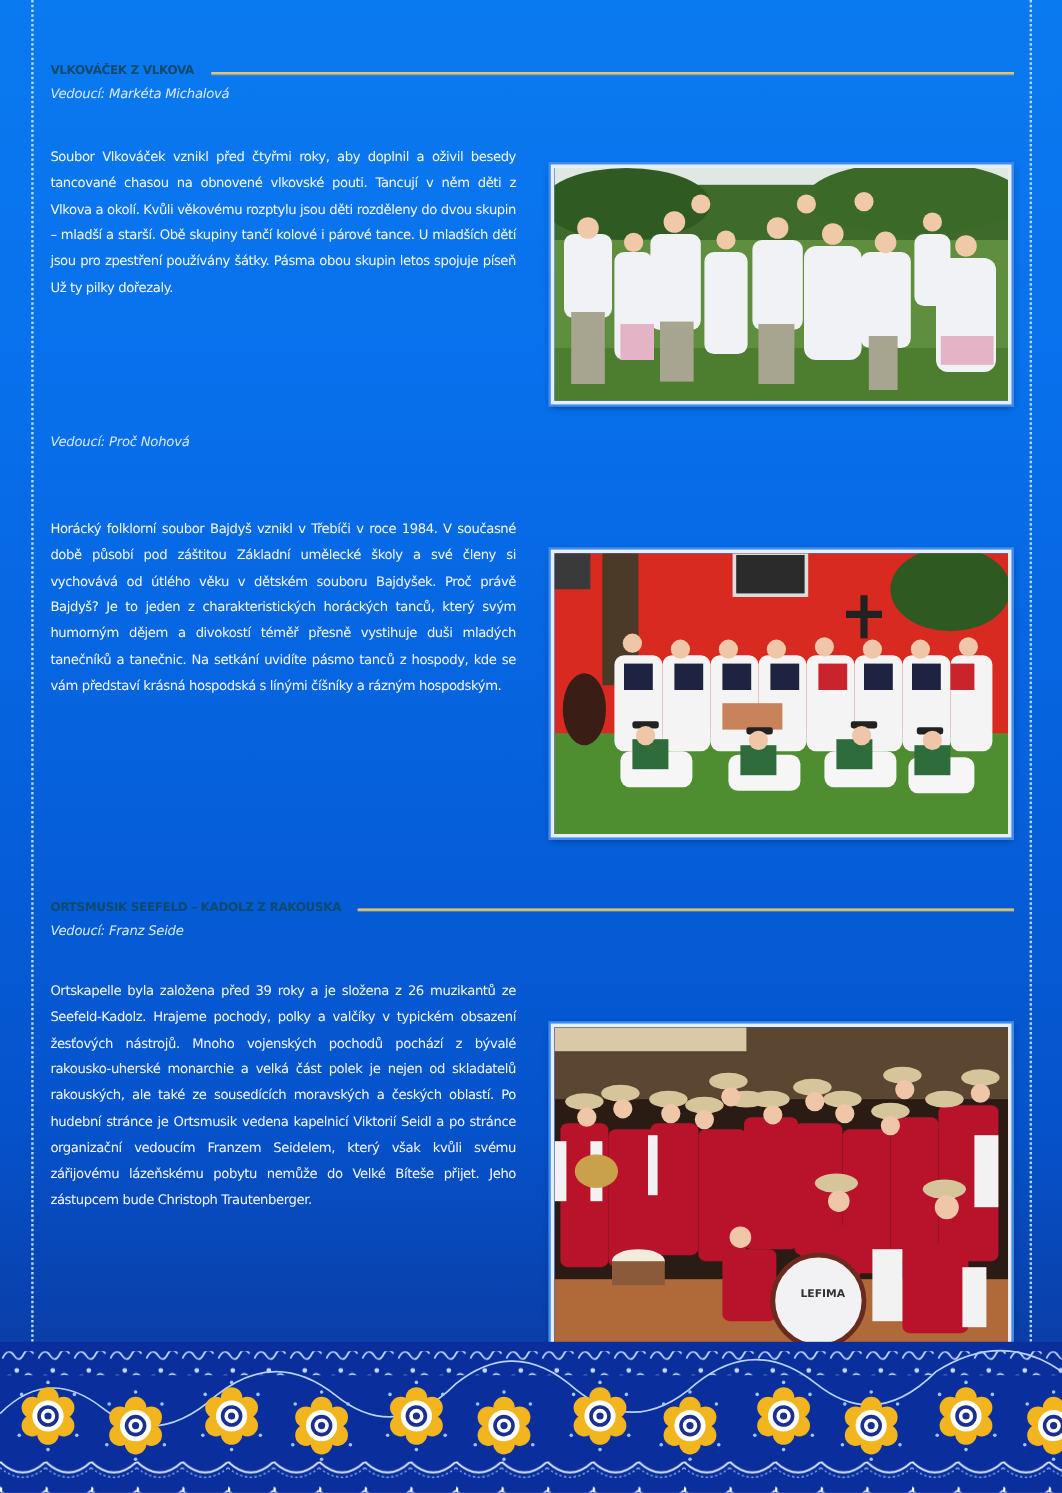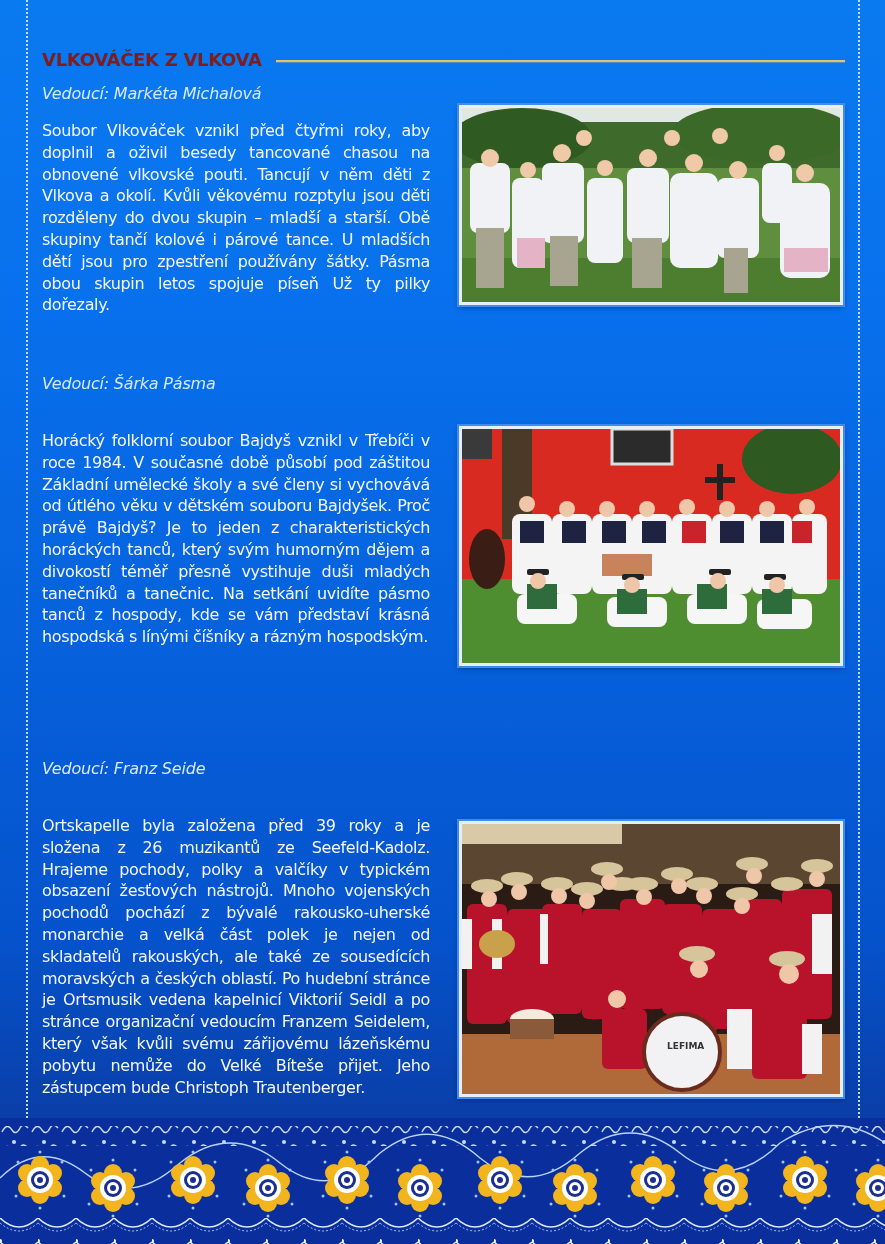--- a/index.html
+++ b/index.html
@@ -12,41 +12,42 @@
   .dotline {
     position: absolute; top: 0; width: 0; height: 1118px;
     border-left: 2px dotted #b9dcff;
   }
   .dotline.left { left: 26px; }
   .dotline.right { left: 858px; }
 
   .section { position: absolute; left: 42px; width: 803px; }
   .sec-head { display: flex; align-items: center; height: 22px; }
   .sec-title {
-    font-family: "DejaVu Sans", sans-serif; font-weight: bold; font-size: 18px;
-    color: #7f1d1d; letter-spacing: -0.3px; white-space: nowrap;
+    font-family: "DejaVu Sans", sans-serif; font-weight: bold; font-size: 10px;
+    color: #0c4a6e; letter-spacing: -0.3px; white-space: nowrap;
   }
   .sec-rule {
     flex: 1; height: 2px; margin-left: 14px; margin-top: 4px;
     background: #e2c46a; box-shadow: 0 1px 0 rgba(120,150,180,0.6);
   }
   .leader {
-    font-style: italic; font-size: 16px; color: #d7eaff; margin-top: 14px;
+    font-style: italic; font-size: 11px; color: #d7eaff; margin-top: 2px;
     letter-spacing: -0.2px;
   }
   .body-text {
     position: absolute; left: 0; width: 388px;
-    font-size: 16px; line-height: 21.8px; color: #f5f8ff;
+    font-size: 11px; line-height: 21.8px; color: #f5f8ff;
     text-align: justify; letter-spacing: -0.35px;
     hyphens: manual;
   }
   .photo {
     position: absolute; border: 3px solid #e8eef8;
     box-shadow: 0 0 0 2px #3f8cf0, 0 2px 6px rgba(0,0,30,0.45);
     overflow: hidden;
+    margin-top: 32px;
   }
   .photo svg { display: block; width: 100%; height: 100%; }
 
   .ornament { position: absolute; left: 0; top: 1118px; width: 885px; height: 126px; }
 </style>
 </head>
 <body>
 
 <div class="dotline left"></div>
 <div class="dotline right"></div>
@@ -99,21 +100,21 @@
         <circle cx="315" cy="45" r="8"></circle>
         <circle cx="343" cy="65" r="9"></circle>
       <circle cx="122" cy="30" r="8"></circle>
         <circle cx="210" cy="30" r="8"></circle>
         <circle cx="258" cy="28" r="8"></circle>
     </g>
   </svg>
 </div>
 
 <section class="section" style="top:360px;">
-  <div class="leader">Vedoucí:  Šárka Pásma</div>
+  <div class="leader">Vedoucí:  Proč Nohová</div>
   <div class="body-text" style="top:70px;">Horácký folklorní soubor Bajdyš vznikl v Třebíči v roce 1984. V současné době působí pod záštitou Základní umělecké školy a své členy si vychovává od útlého věku v dětském souboru Bajdyšek. Proč právě Bajdyš?  Je to jeden z charakteristických horáckých tanců, který svým humorným dějem a divokostí té­měř přesně vystihuje duši mladých tanečníků a ta­neč­nic. Na setkání uvidíte pásmo tanců z hospody, kde se vám představí krásná hospodská s línými číšníky a rázným hospodským.</div>
 </section>
 <div class="photo" style="left:459px; top:426px; width:378px; height:234px;">
   <svg viewBox="0 0 378 234" preserveAspectRatio="none">
     <rect width="378" height="234" fill="#d92a22"></rect>
     <rect x="150" y="0" width="60" height="35" fill="#2b2b2b" stroke="#ddd" stroke-width="3"></rect>
     <rect x="0" y="0" width="30" height="30" fill="#3a3a3a"></rect>
     <path d="M40 0 h30 v110 h-30z" fill="#4b3a28"></path>
     <ellipse cx="330" cy="30" rx="50" ry="35" fill="#2e5a22"></ellipse>
     <rect x="255" y="35" width="6" height="36" fill="#222"></rect>
@@ -172,20 +173,24 @@
         <circle cx="345" cy="78" r="8"></circle>
       <circle cx="76" cy="152" r="8"></circle>
         <circle cx="170" cy="156" r="8"></circle>
         <circle cx="256" cy="152" r="8"></circle>
         <circle cx="315" cy="156" r="8"></circle>
     </g>
   </svg>
 </div>
 
 <section class="section" style="top:745px;">
+  <div class="sec-head">
+    <span class="sec-title">ORTSMUSIK SEEFELD – KADOLZ Z RAKOUSKA</span>
+    <span class="sec-rule"></span>
+  </div>
   <div class="leader">Vedoucí:  Franz Seide</div>
   <div class="body-text" style="top:70px;">Ortskapelle byla založena před 39 roky a je složena z 26 muzikantů ze Seefeld-Kadolz. Hrajeme pochody, polky a valčíky v typickém obsazení žesťových ná­strojů. Mnoho vojenských pochodů pochází z bývalé rakousko-uherské monarchie a velká část polek je nejen od skladatelů rakouských, ale také ze sou­sedících moravských a českých oblastí. Po hudební stránce je Ortsmusik vedena kapelnicí Viktorií Seidl a po stránce organizační vedoucím Franzem Seide­lem, který však kvůli svému zářijovému lázeňskému pobytu nemůže do Velké Bíteše přijet. Jeho zástup­cem bude Christoph Trautenberger.</div>
 </section>
 <div class="photo" style="left:459px; top:821px; width:378px; height:270px;">
   <svg viewBox="0 0 378 270" preserveAspectRatio="none">
     <rect width="378" height="270" fill="#2a1c14"></rect>
     <rect width="378" height="60" fill="#5b4632"></rect>
     <rect x="0" y="0" width="160" height="20" fill="#d9c9a6"></rect>
     <rect y="210" width="378" height="60" fill="#b06a3a"></rect>
     <g fill="#b8132a">

